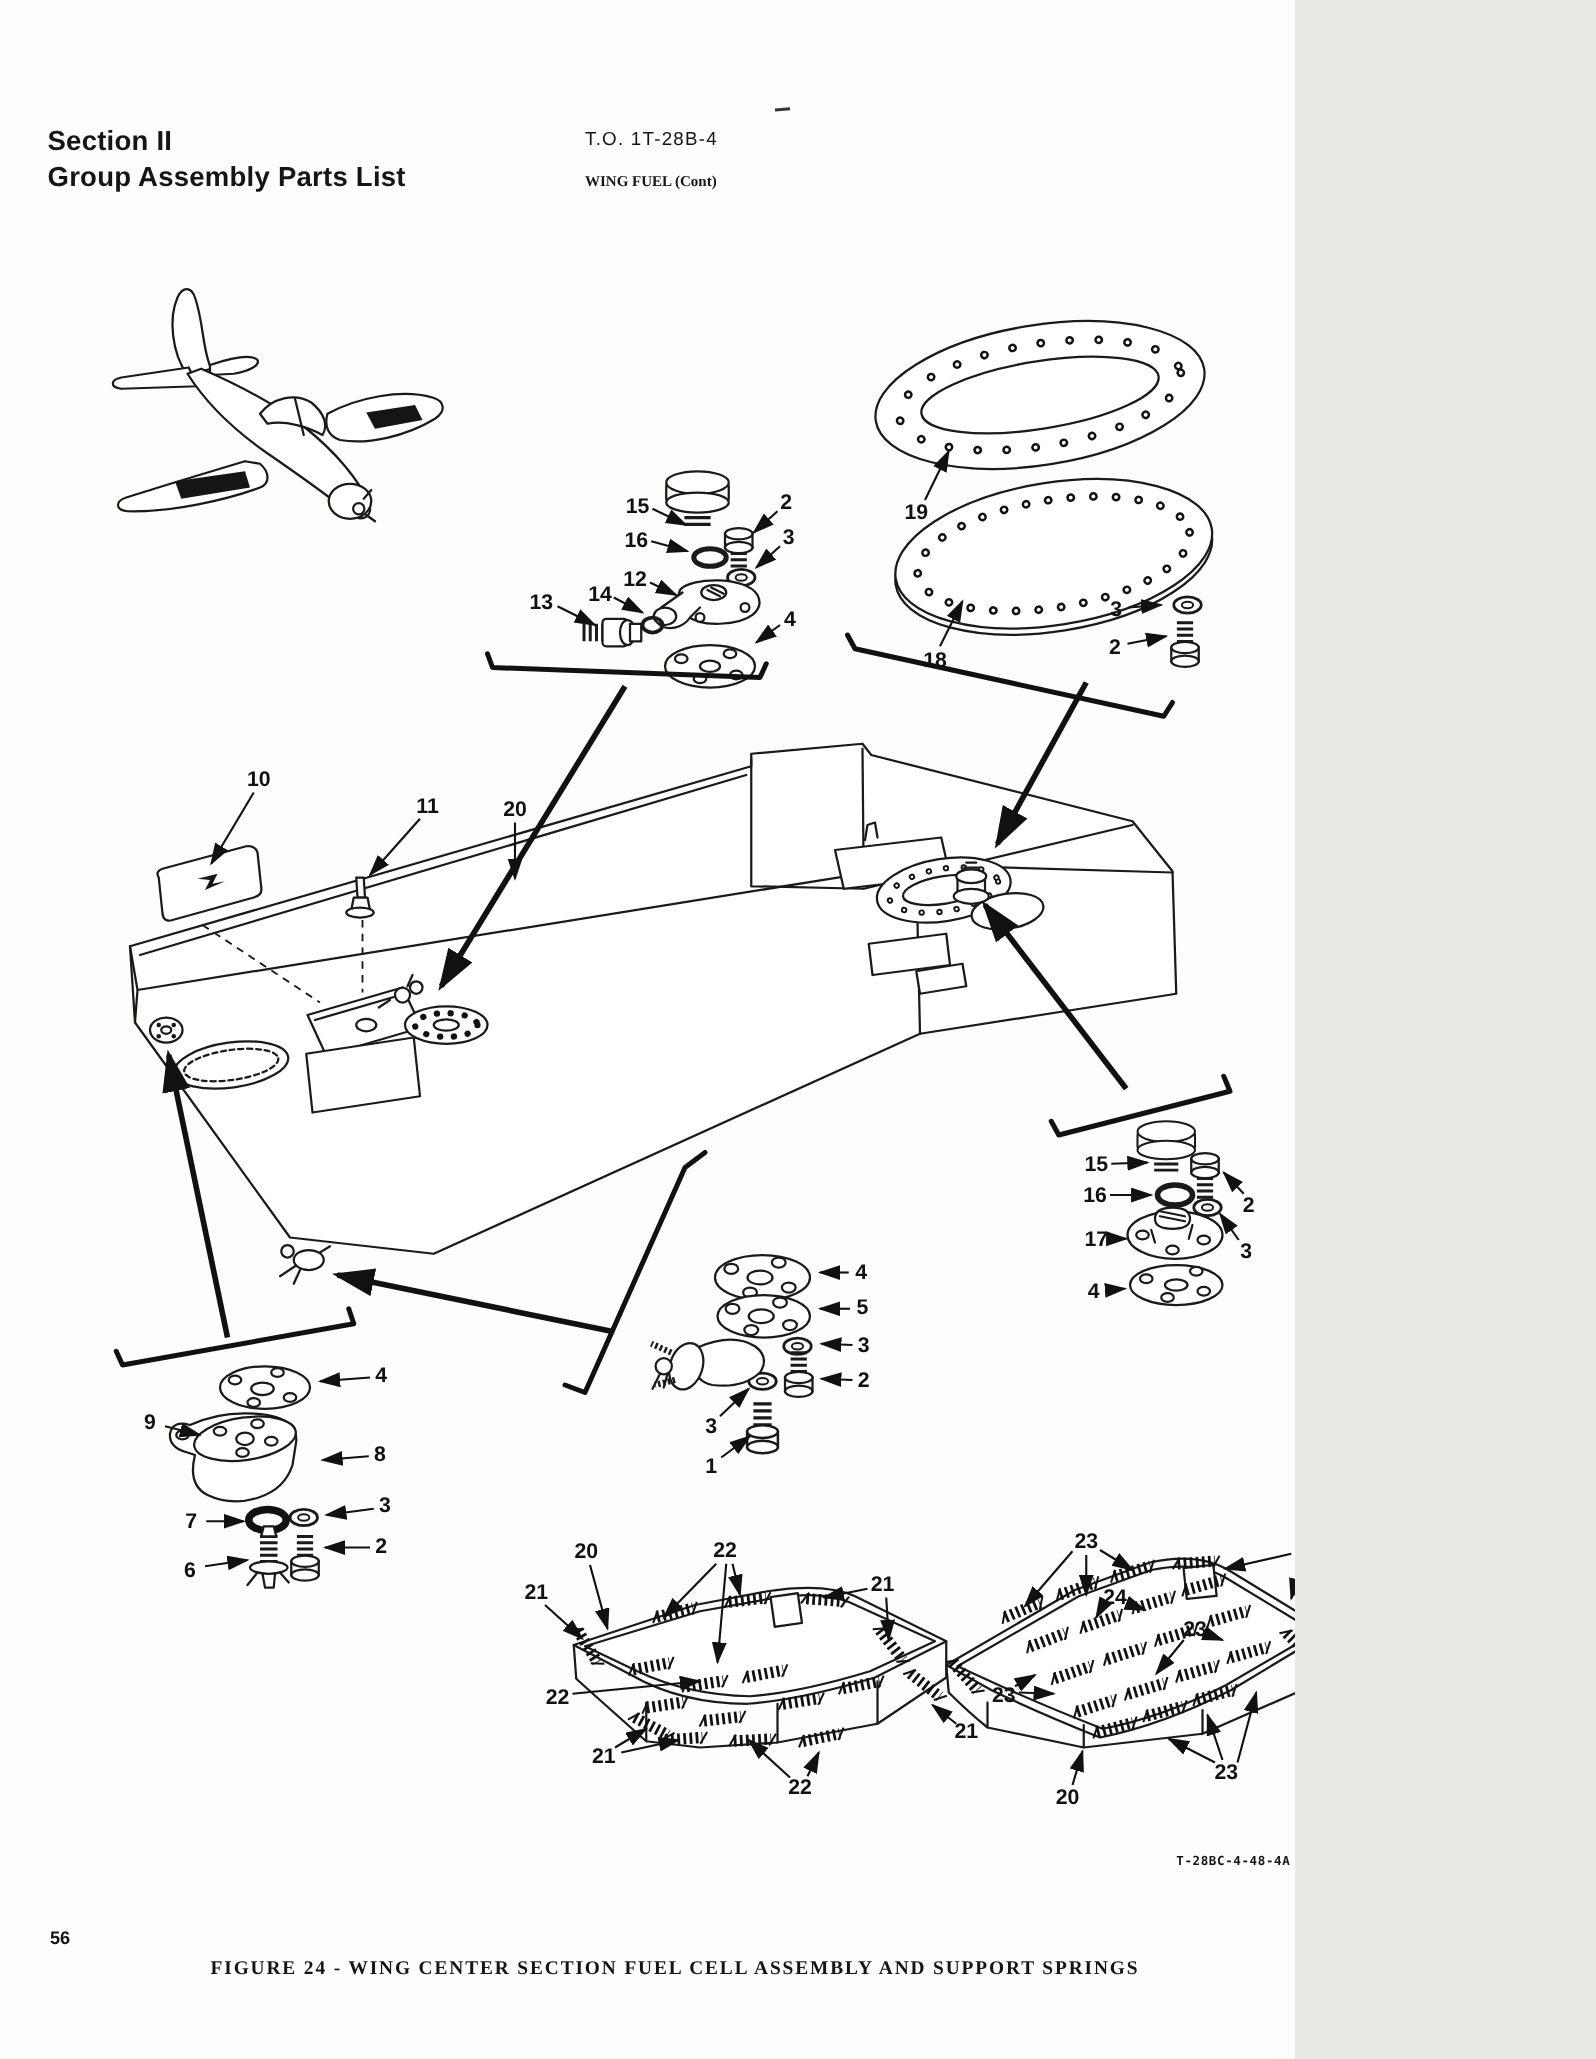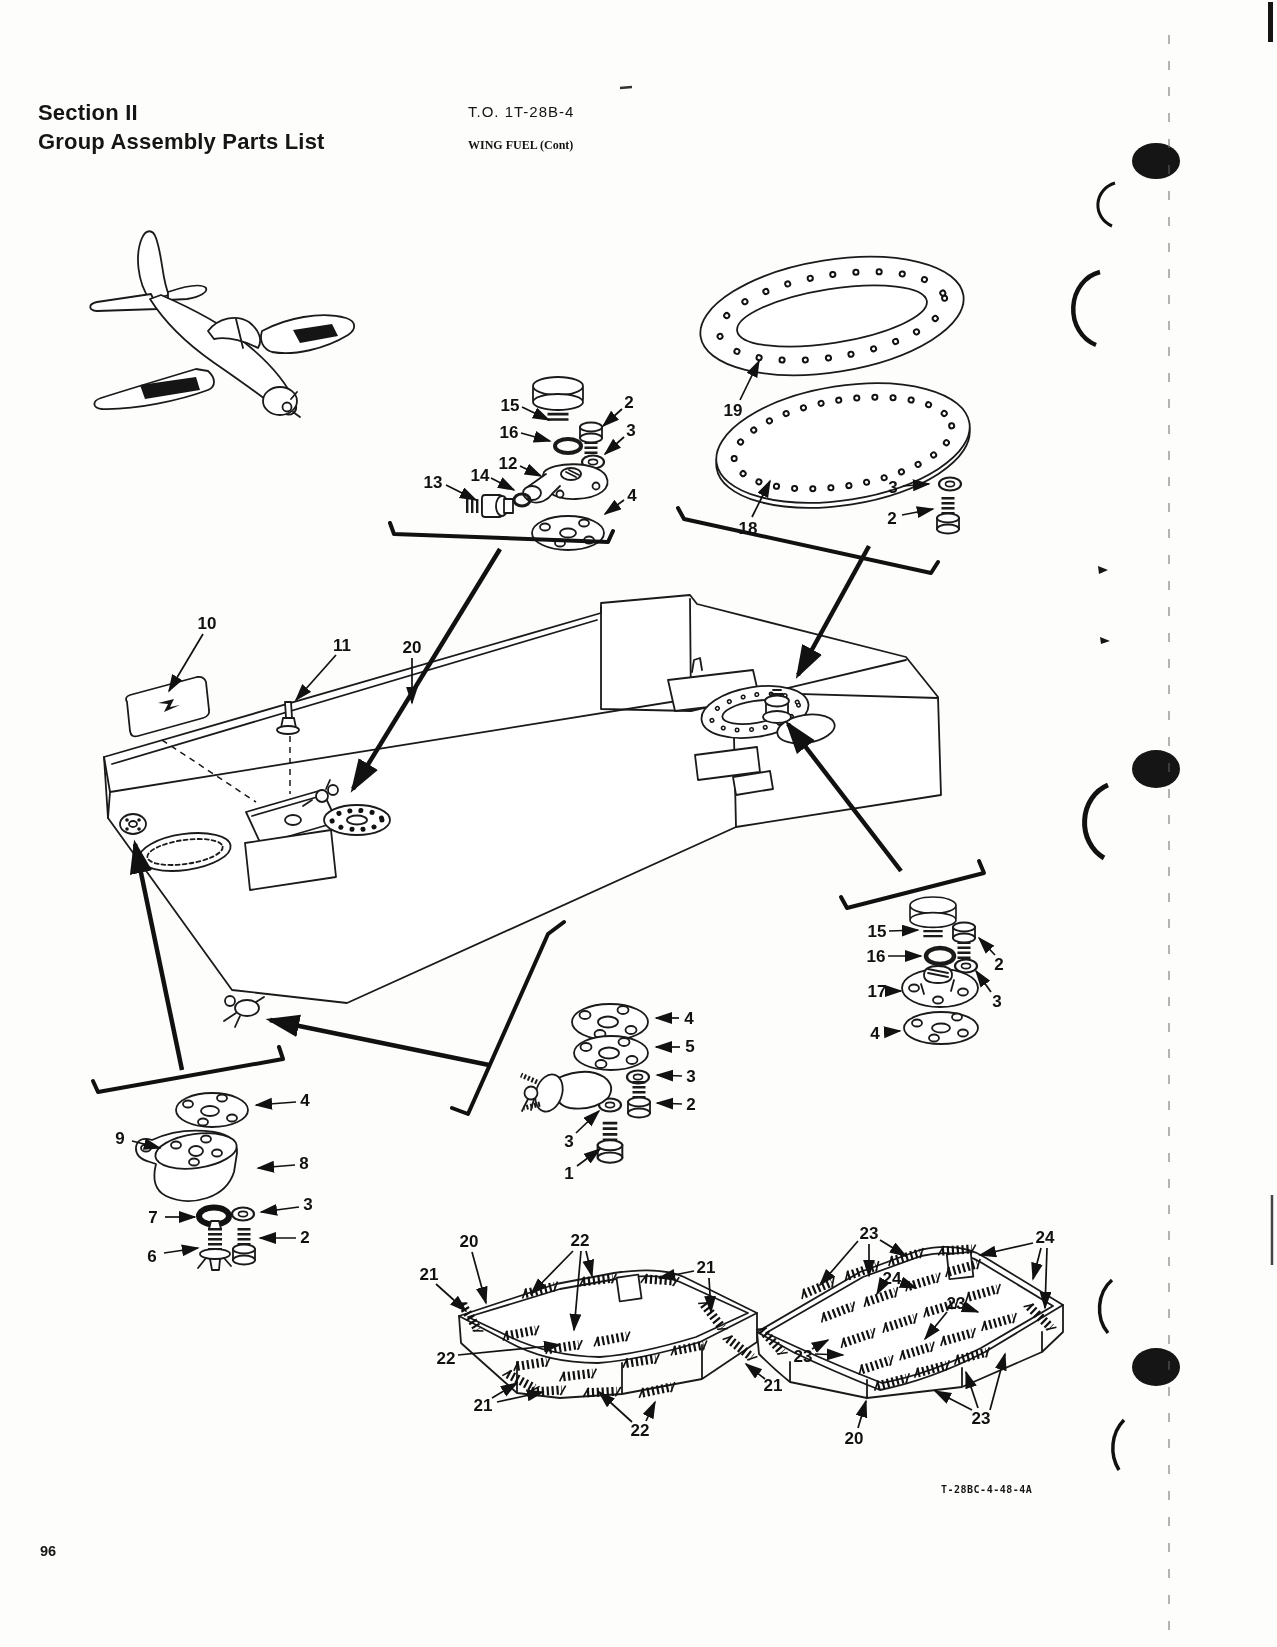--- a/index.html
+++ b/index.html
@@ -1,16 +1,16 @@
 <!DOCTYPE html>
 <html><head>
 <meta charset="utf-8">
 <style>
   html,body{margin:0;padding:0;background:#e8e8e4;}
-  #page{position:relative;width:1277px;height:1647px;background:#fdfdfb;overflow:hidden;
+  #page{position:relative;width:1036px;height:1647px;background:#fdfdfb;overflow:hidden;
         font-family:"Liberation Sans",sans-serif;color:#151515;}
   .abs{position:absolute;}
   #hdr-left{left:38px;top:98px;font-weight:bold;font-size:22px;line-height:29px;letter-spacing:.2px;}
   #hdr-to{left:468px;top:103px;font-family:Liberation Sans, sans-serif;font-size:15px;letter-spacing:1px;}
   #hdr-sub{left:468px;top:138px;font-family:"Liberation Serif",serif;font-weight:bold;font-size:12px;}
   #caption{left:120px;top:1566px;width:840px;text-align:center;font-family:"Liberation Serif",serif;
            font-weight:bold;font-size:15.5px;letter-spacing:1.5px;white-space:nowrap;}
   #refcode{left:941px;top:1484px;font-family:"DejaVu Sans Mono",monospace;font-weight:bold;font-size:10px;letter-spacing:.5px;}
   #pagenum{left:40px;top:1543px;font-weight:bold;font-size:14.5px;}
   svg{position:absolute;left:0;top:0;}
@@ -481,15 +481,16 @@
       <line x1="812" y1="1349" x2="828" y2="1340" class="co-arrow" marker-end="url(#ah)"></line>
       <text x="803" y="1356" class="co-label">23</text>
       <line x1="972" y1="1410" x2="935" y2="1391" class="co-arrow" marker-end="url(#ah)"></line>
       <line x1="978" y1="1408" x2="966" y2="1372" class="co-arrow" marker-end="url(#ah)"></line>
       <line x1="990" y1="1410" x2="1005" y2="1354" class="co-arrow" marker-end="url(#ah)"></line>
       <text x="981" y="1418" class="co-label">23</text>
       <line x1="858" y1="1428" x2="866" y2="1401" class="co-arrow" marker-end="url(#ah)"></line>
       <text x="854" y="1438" class="co-label">20</text>
     </svg>
 
+  <div class="abs" id="caption">FIGURE 24 - WING CENTER SECTION FUEL CELL ASSEMBLY AND SUPPORT SPRINGS</div>
   <div class="abs" id="refcode">T-28BC-4-48-4A</div>
-  <div class="abs" id="pagenum">96</div>
+  <div class="abs" id="pagenum">56</div>
 </div>
 
 </body></html>

